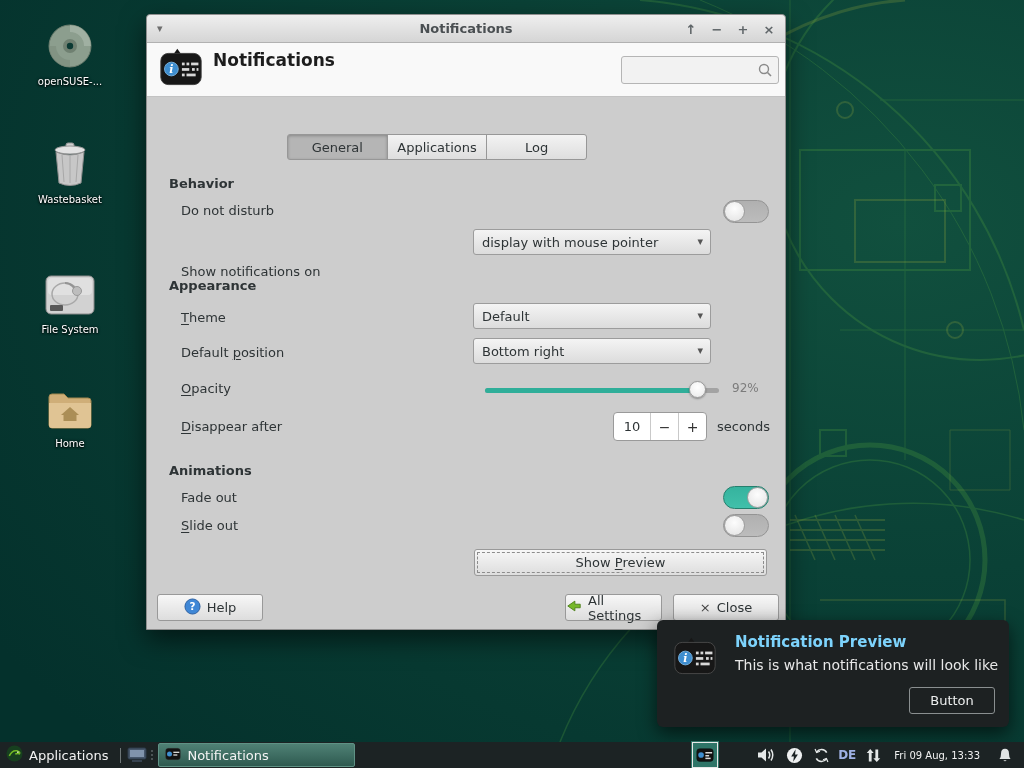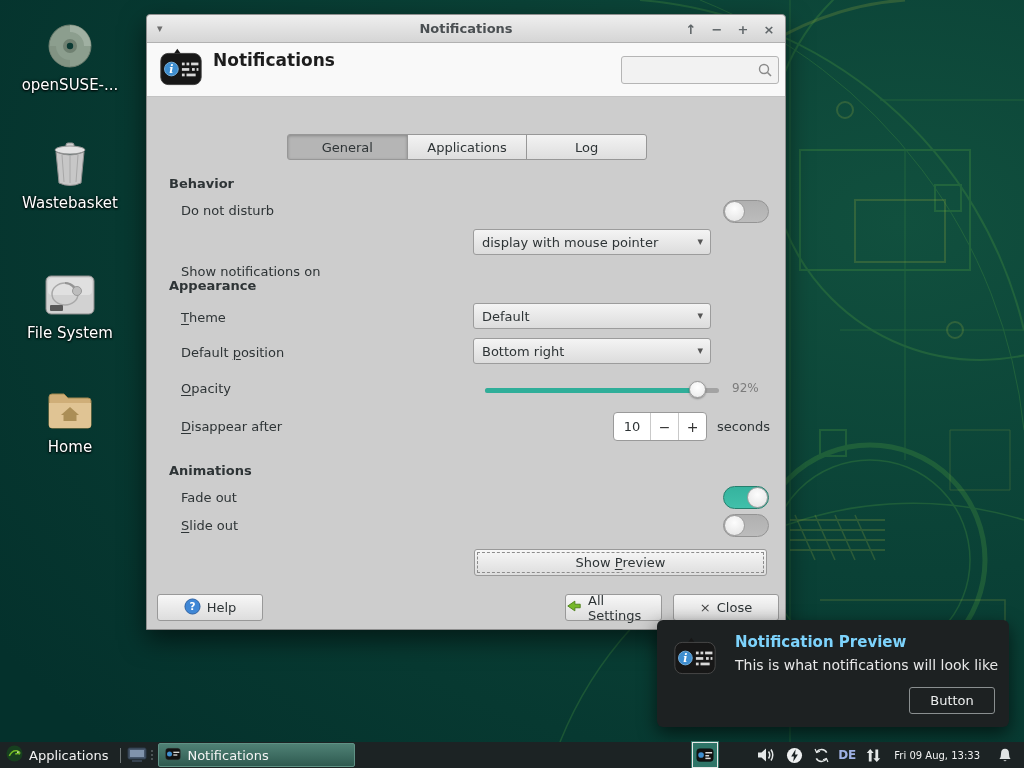--- a/index.html
+++ b/index.html
@@ -5,21 +5,21 @@
   * { margin:0; padding:0; box-sizing:border-box; }
   html,body { width:1024px; height:768px; overflow:hidden; }
   body { font-family:"DejaVu Sans","Liberation Sans",sans-serif; position:relative; background:#04312c; }
 
   
   .desktop { position:absolute; inset:0; }
   .wallpaper { position:absolute; top:0; left:0; }
 
   .desk-icon { position:absolute; width:110px; text-align:center; cursor:default; }
   .desk-icon .ic { display:flex; justify-content:center; }
-  .desk-icon .lbl { margin-top:6px; font-size:15px; color:#fff; text-shadow:0 1px 2px #000, 0 0 3px #000; }
+  .desk-icon .lbl { margin-top:6px; font-size:10px; color:#fff; text-shadow:0 1px 2px #000, 0 0 3px #000; }
 
   
   .window { position:absolute; left:146px; top:14px; width:640px; height:616px;
             border:1px solid #8f8f8f; border-radius:4px 4px 0 0;
             box-shadow:0 10px 26px rgba(0,0,0,.55); background:#cdcdcd; z-index:10; }
   .titlebar { height:28px; background:linear-gradient(#efefef,#d5d5d5); border-bottom:1px solid #b1b1b1;
               border-radius:4px 4px 0 0; position:relative; display:flex; align-items:center; }
   .titlebar .menu-arrow { position:absolute; left:10px; color:#6e6e6e; font-size:11px; }
   .titlebar .title { width:100%; text-align:center; font-size:13px; font-weight:bold; color:#4a4f52; }
   .tb-btns { position:absolute; right:8px; top:0; height:28px; display:flex; align-items:center; gap:10px; }
@@ -29,21 +29,21 @@
   .hdr .app-ic { position:absolute; left:12px; top:4px; }
   .hdr .h-title { position:absolute; left:66px; top:7px; font-size:17px; font-weight:bold; color:#1d1d1d; }
   .hdr .h-sub { position:absolute; left:66px; top:30px; font-size:13px; color:#333; }
   .search { position:absolute; right:6px; top:13px; width:158px; height:28px; background:#f2f2f2;
             border:1px solid #b5b5b5; border-radius:3px; padding:0 26px 0 8px; font-size:13px; color:#333;
             font-family:inherit; }
   .search-ic { position:absolute; right:12px; top:19px; }
 
   .body { position:relative; height:533px; }
 
-  .tabs { position:absolute; left:140px; top:37px; width:360px; height:26px; display:flex; }
+  .tabs { position:absolute; left:140px; top:37px; width:300px; height:26px; display:flex; }
   .tab { flex:1; display:flex; align-items:center; justify-content:center; font-size:13px; color:#2e3436;
          background:linear-gradient(#f3f3f3,#dedede); border:1px solid #979797; margin-left:-1px; cursor:pointer; }
   .tab:first-child { margin-left:0; border-radius:3px 0 0 3px; }
   .tab:last-child { border-radius:0 3px 3px 0; }
   .tab.active { background:#b5b5b5; box-shadow:inset 0 1px 3px rgba(0,0,0,.25); }
 
   .heading { position:absolute; left:22px; font-size:13px; font-weight:bold; color:#2e3436; }
   .rowlbl { position:absolute; left:34px; font-size:13px; color:#2e3436; }
   .mn { text-decoration:underline; text-underline-offset:2px; }
 

